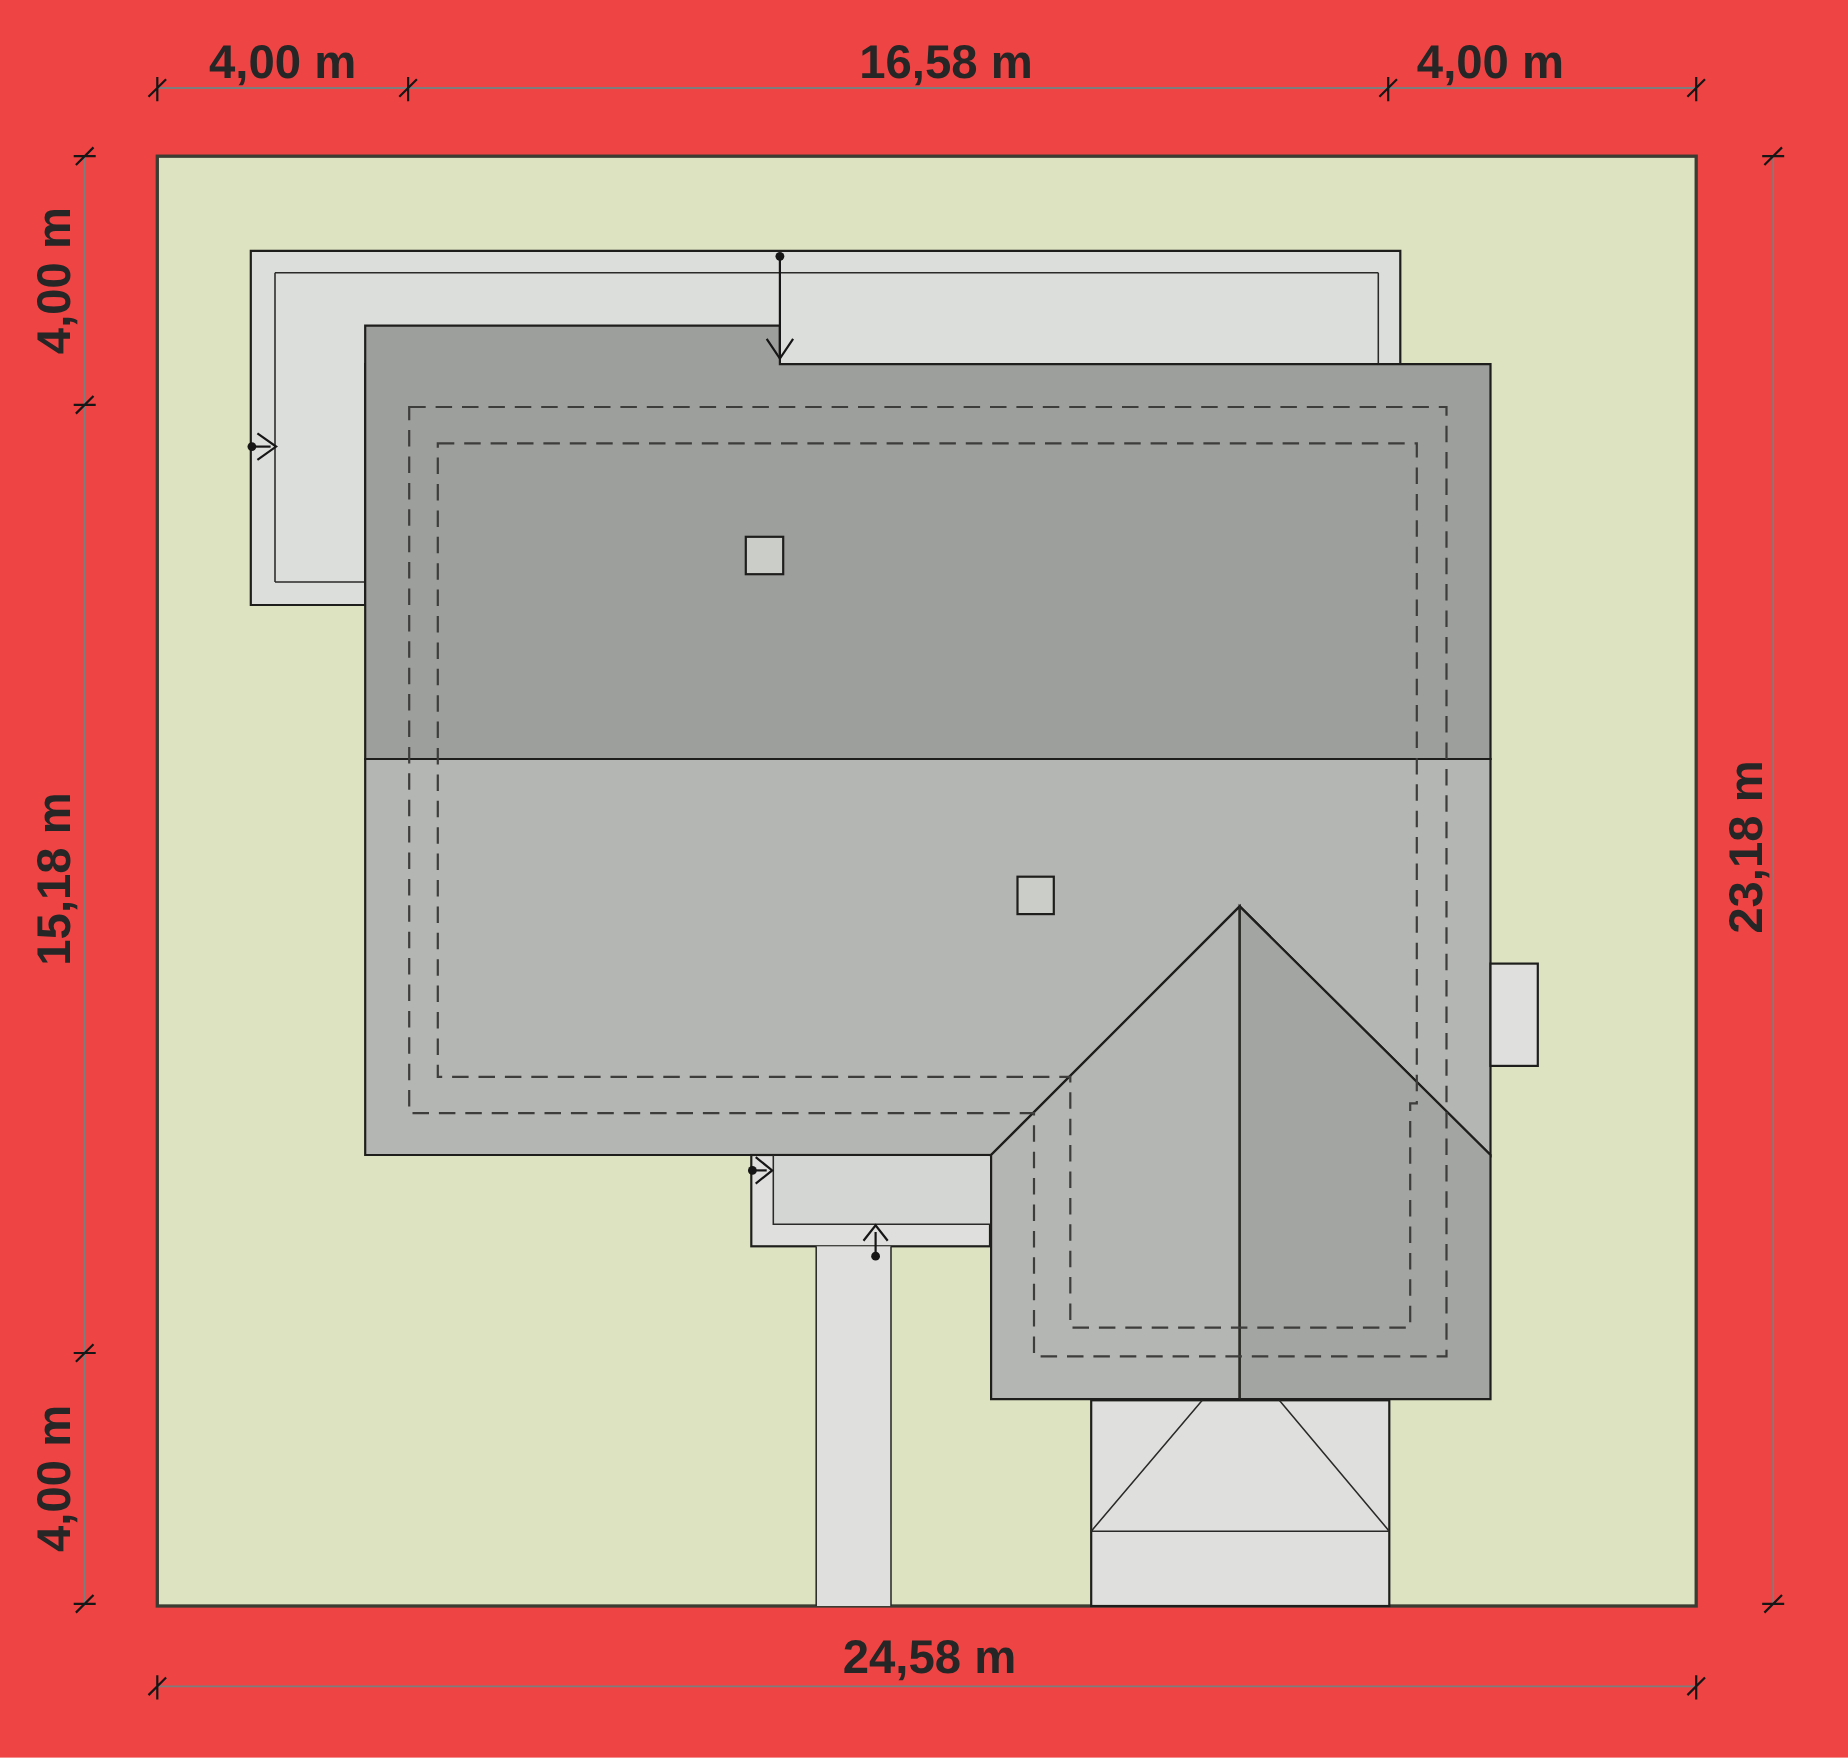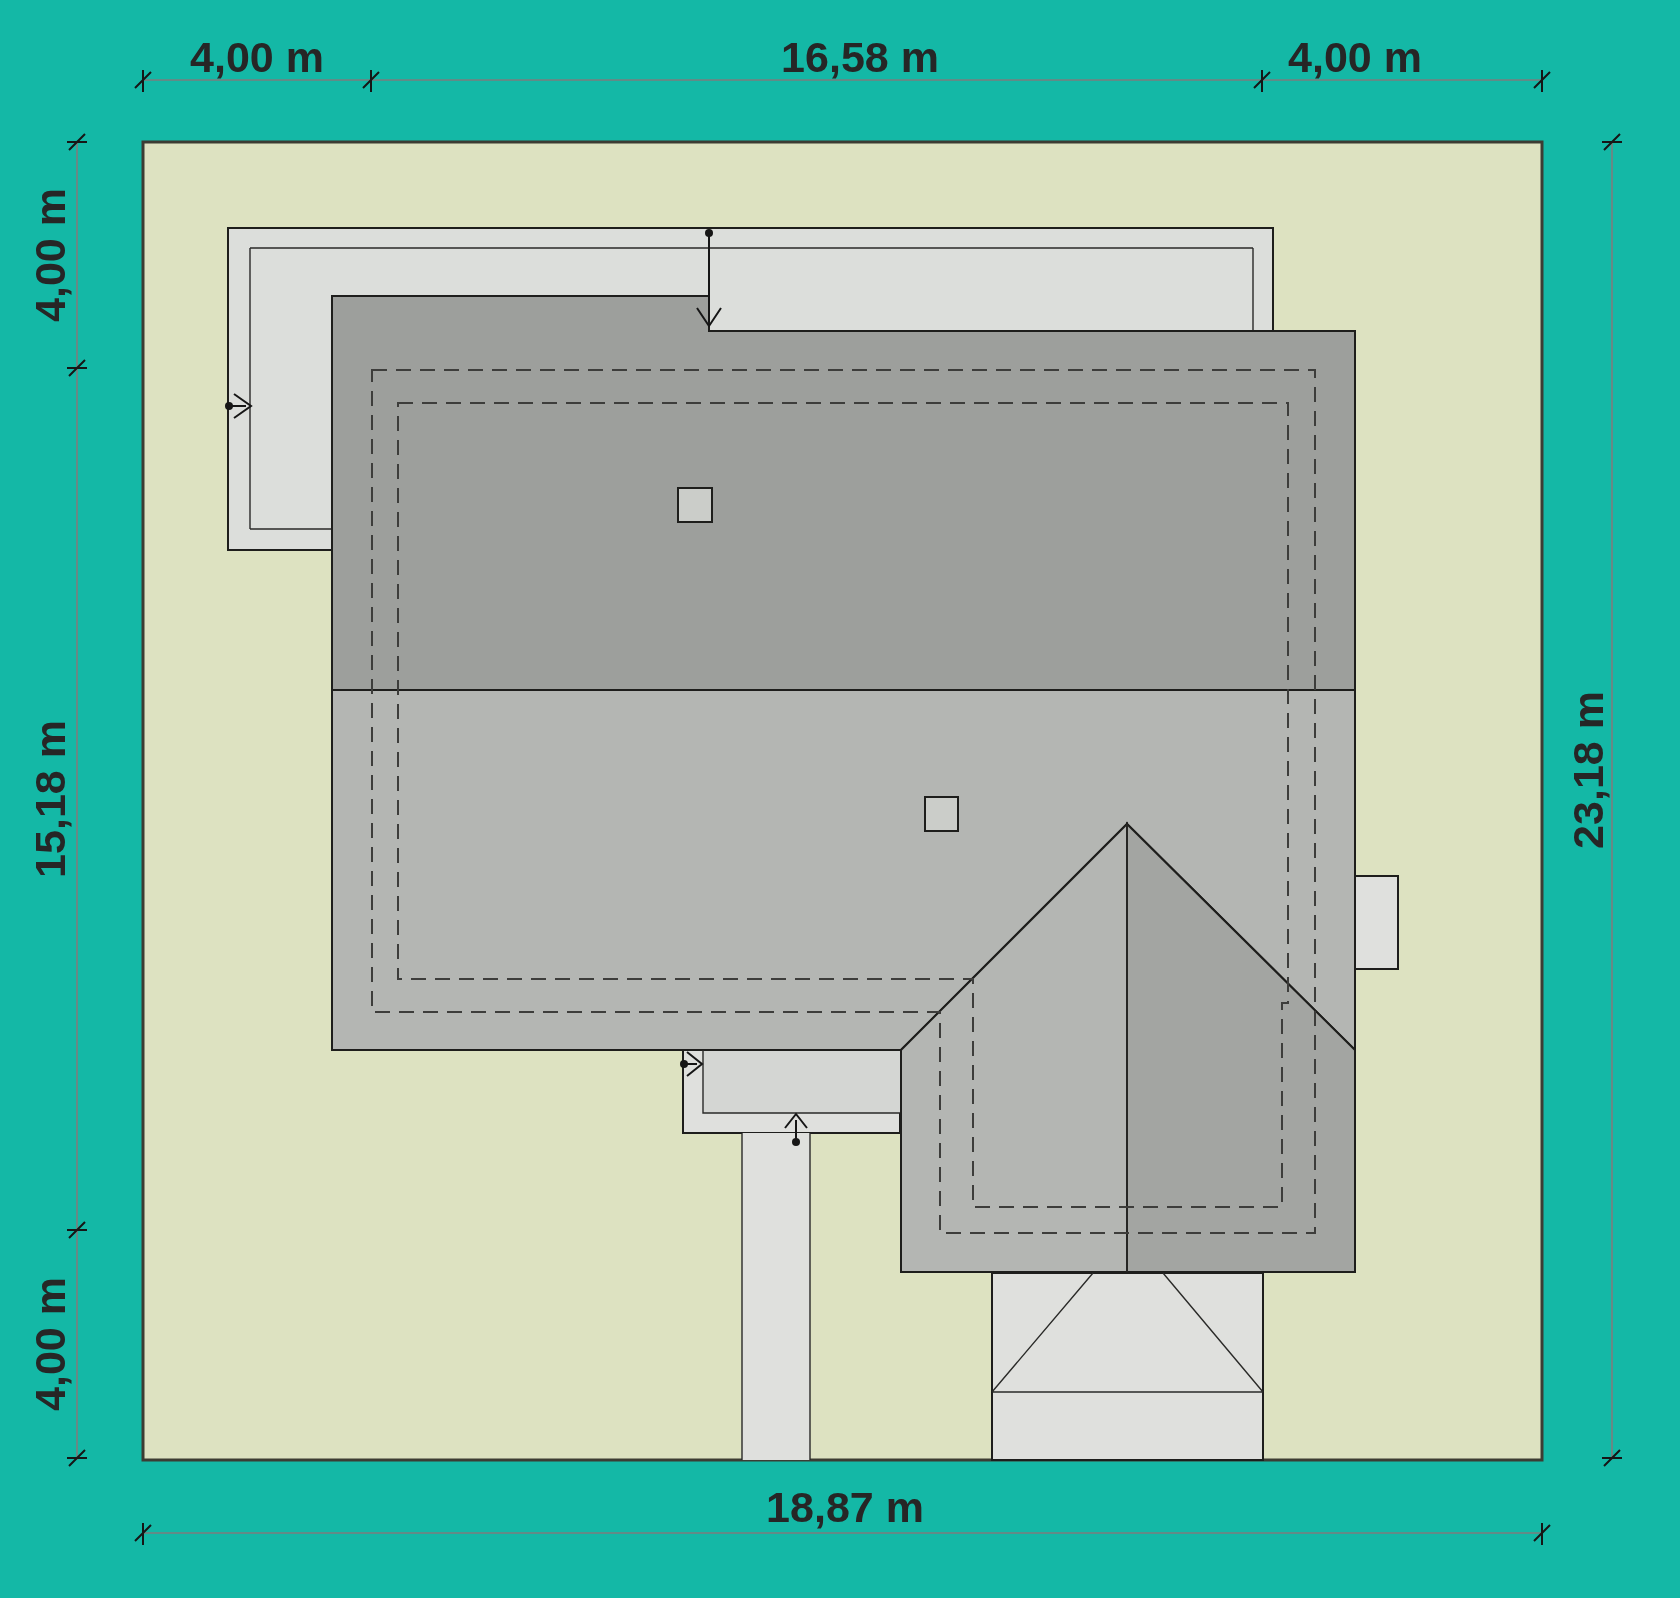--- a/index.html
+++ b/index.html
@@ -1,16 +1,16 @@
 <!DOCTYPE html>
 <html><head>
 <meta charset="utf-8">
 <style>
   html,body{margin:0;padding:0;background:#ffffff;}
-  .canvas{position:relative;width:1680px;height:1598px;background:#14b8a6;overflow:hidden;
+  .canvas{position:relative;width:1680px;height:1598px;background:#ef4444;overflow:hidden;
           font-family:"Liberation Sans",sans-serif;}
   .plan-svg{position:absolute;left:0;top:0;}
   
   .outline{stroke:#1e1e1c;stroke-width:2;}
   .plot-border{stroke:#3c3c33;stroke-width:3;}
   .thin{stroke:#2a2a28;stroke-width:1.4;fill:none;}
   .dashed{fill:none;stroke:#3d3d3b;stroke-width:2;stroke-dasharray:15 9;}
   .dimline{stroke:#7d7d7d;stroke-width:1.6;fill:none;}
   .tick{stroke:#161616;stroke-width:2;fill:none;}
   .arrow{stroke:#161616;stroke-width:2;fill:none;}
@@ -112,15 +112,15 @@
   <div class="dim-label" style="left:257px;top:57px;">4,00 m</div>
   <div class="dim-label" style="left:860px;top:57px;">16,58 m</div>
   <div class="dim-label" style="left:1355px;top:57px;">4,00 m</div>
 
   <div class="dim-label vert" style="left:50px;top:255px;">4,00 m</div>
   <div class="dim-label vert" style="left:50px;top:799px;">15,18 m</div>
   <div class="dim-label vert" style="left:50px;top:1344px;">4,00 m</div>
 
   <div class="dim-label vert" style="left:1588px;top:770px;">23,18 m</div>
 
-  <div class="dim-label" style="left:845px;top:1507px;">18,87 m</div>
+  <div class="dim-label" style="left:845px;top:1507px;">24,58 m</div>
 
 </div>
 
 </body></html>

